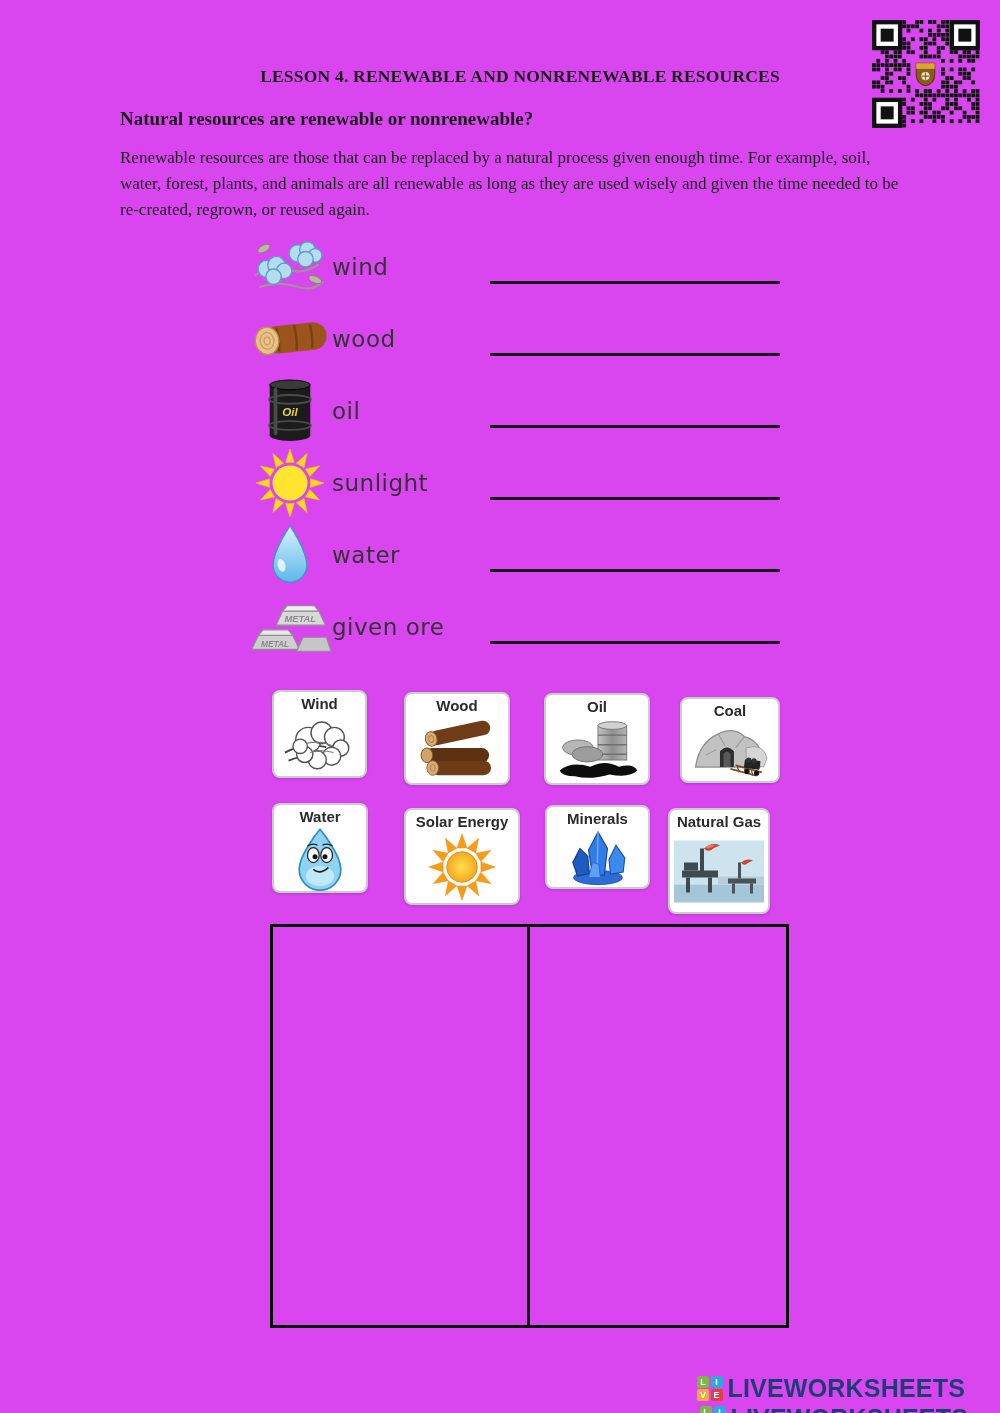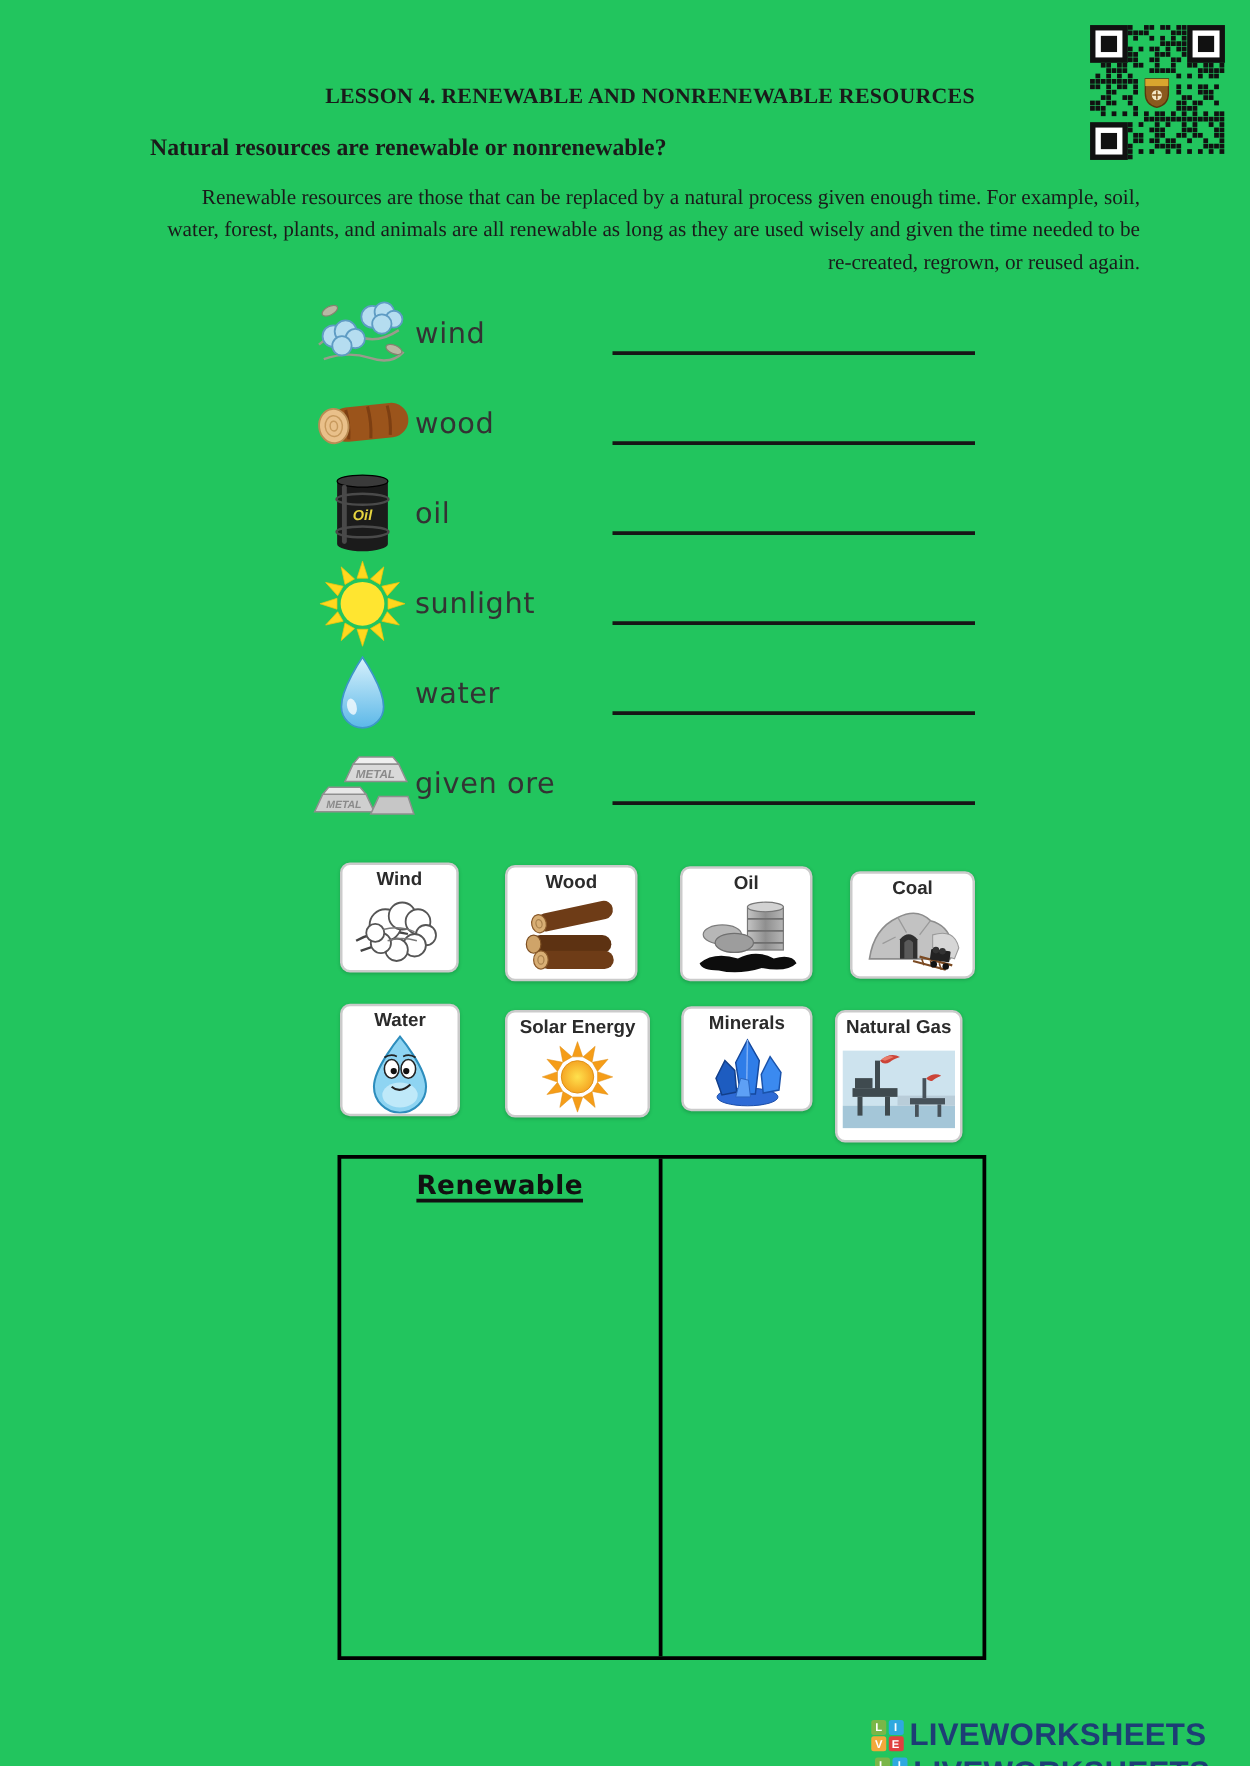--- a/index.html
+++ b/index.html
@@ -1,35 +1,35 @@
 <!DOCTYPE html>
 <html><head>
 <meta charset="utf-8">
 <style>
   * { margin:0; padding:0; box-sizing:border-box; }
   html,body { background:#ffffff; }
   .page {
     position:relative; width:1000px; height:1413px;
-    background:#22c55e; overflow:hidden;
+    background:#d946ef; overflow:hidden;
     font-family:"Liberation Serif", serif; color:#1a1a1a;
   }
 
   
   .title {
     position:absolute; top:66px; left:120px; width:800px;
     text-align:center; font-weight:bold; font-size:17.5px;
     letter-spacing:.2px;
   }
   .question {
     position:absolute; top:108px; left:120px; width:800px;
     font-weight:bold; font-size:19px;
   }
   .intro {
     position:absolute; top:145px; left:120px; width:792px;
-    font-size:17px; line-height:1.52;text-align:right;
+    font-size:17px; line-height:1.52;
   }
 
   
   .qr { position:absolute; top:18px; left:870px; width:112px; height:112px; }
 
   
   .match-list { position:absolute; top:231px; left:248px; width:540px; }
   .match-row { display:flex; align-items:center; height:72px; }
   .icon-cell { width:84px; display:flex; justify-content:center; align-items:center; }
   .item-label {
@@ -527,21 +527,21 @@
       <ellipse cx="35" cy="60" rx="17" ry="12" fill="#c8ecfa" opacity=".85"></ellipse>
       <ellipse cx="27" cy="35" rx="7" ry="9" fill="#fff" stroke="#222" stroke-width="1.5"></ellipse>
       <ellipse cx="43" cy="35" rx="7" ry="9" fill="#fff" stroke="#222" stroke-width="1.5"></ellipse>
       <circle cx="29" cy="37" r="3" fill="#111"></circle>
         <circle cx="41" cy="37" r="3" fill="#111"></circle>
       <path d="M20 24 Q26 20 32 23 M38 23 Q44 20 50 24" stroke="#222" stroke-width="1.5" fill="none"></path>
       <path d="M27 52 Q35 59 45 50" stroke="#222" stroke-width="2" fill="none"></path>
     </svg>
   </div>
 
-  <div class="card" style="left:404px; top:808px; width:116px; height:86px;">
+  <div class="card" style="left:404px; top:808px; width:116px; height:97px;">
     <div class="card-label">Solar Energy</div>
     <svg width="76" height="70" viewBox="0 0 80 80">
       <defs>
         <radialGradient id="sg">
             <stop offset="0" stop-color="#ffe14d"></stop>
             <stop offset="1" stop-color="#f5a623"></stop>
           </radialGradient>
       </defs>
       <g fill="#f59d18" stroke="#e08e12" stroke-width=".5">
         <polygon id="ray2" points="40,3 34.5,19 45.5,19"></polygon>
@@ -589,21 +589,20 @@
       <rect x="64" y="22" width="3" height="16" fill="#47525a"></rect>
       <path d="M67 22 Q73 17 79 20 Q74 22 72 24 Q69 25 67 22 Z" fill="#cc4438"></path>
       <rect x="54" y="38" width="28" height="5" fill="#47525a"></rect>
       <rect x="58" y="43" width="3" height="10" fill="#47525a"></rect>
         <rect x="76" y="43" width="3" height="10" fill="#47525a"></rect>
     </svg>
   </div>
 
   <div class="sort-table">
     <div class="sort-col first">
-      <div class="col-header">Renewable</div>
       <div class="drop-zone"></div>
     </div>
     <div class="sort-col">
       <div class="drop-zone"></div>
     </div>
   </div>
 
   <div class="logo logo-main">
     <div class="logo-squares">
       <div class="logo-sq" style="background-color: rgb(122, 182, 72);">L</div>

